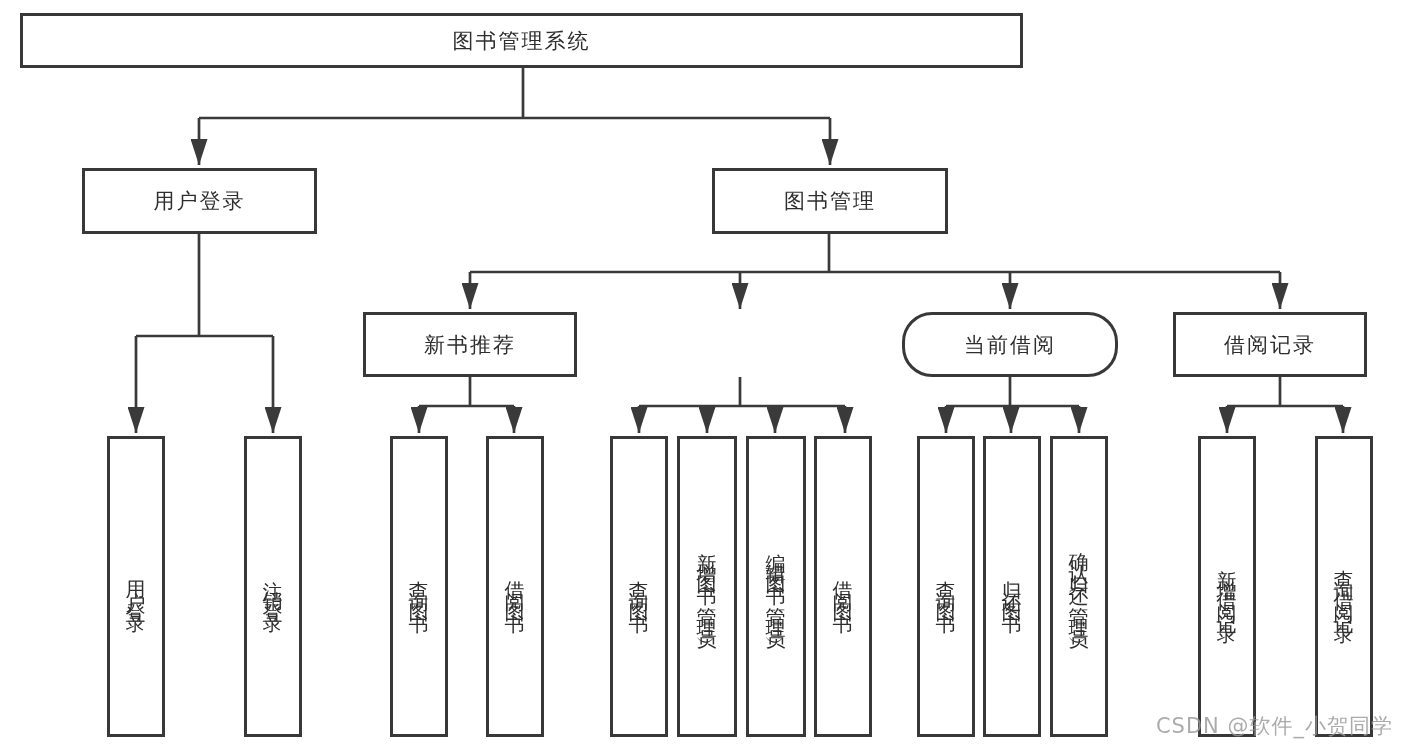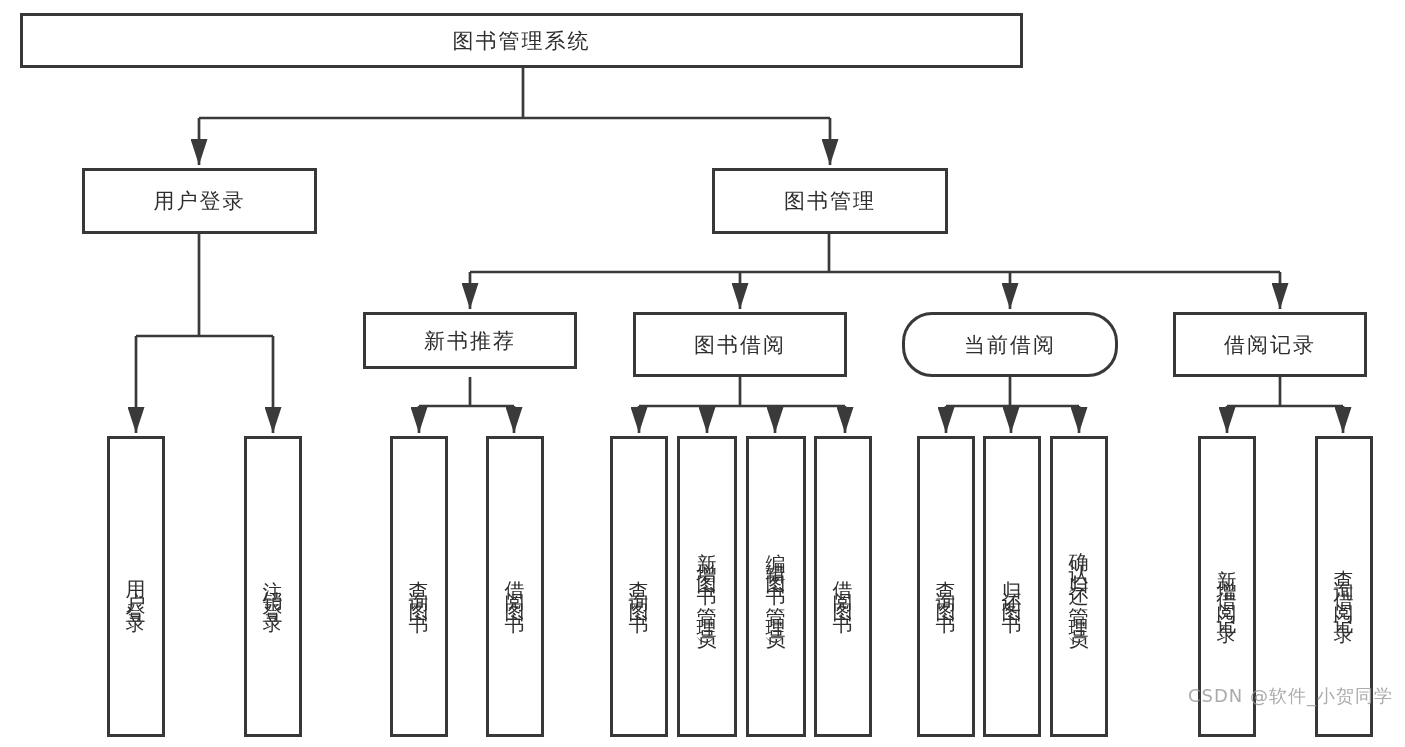--- a/index.html
+++ b/index.html
@@ -34,42 +34,42 @@
     text-orientation:mixed;
     letter-spacing:11px;
     line-height:1;
   }
   
   #n-root{left:20px;top:13px;width:1003px;height:55px;}
   
   #n-login{left:82px;top:168px;width:235px;height:66px;}
   #n-mgmt{left:712px;top:168px;width:236px;height:66px;}
   
-  #n-recommend{left:363px;top:312px;width:214px;height:57px;}
+  #n-recommend{left:363px;top:312px;width:214px;height:65px;}
   #n-borrowing{left:633px;top:312px;width:214px;height:65px;}
   #n-current{left:902px;top:312px;width:216px;height:65px;border-radius:30px;}
   #n-records{left:1173px;top:312px;width:194px;height:65px;}
   
   .leaf{top:436px;height:301px;width:58px;}
   #f-user-login{left:107px;}
   #f-logout{left:244px;}
   #f-query-1{left:390px;}
   #f-borrow-1{left:486px;}
   #f-query-2{left:610px;}
   #f-add-book{left:677px;width:60px;}
   #f-edit-book{left:746px;width:60px;}
   #f-borrow-2{left:814px;}
   #f-query-3{left:917px;}
   #f-return{left:983px;}
   #f-confirm{left:1050px;}
   #f-add-record{left:1198px;}
   #f-query-record{left:1315px;}
   .watermark{
-    position:absolute;right:12px;top:684px;
-    font-size:18px;letter-spacing:1px;
+    position:absolute;right:12px;top:712px;
+    font-size:21px;letter-spacing:1px;
     color:var(--wm,#999);opacity:.82;
     white-space:nowrap;
   }
 </style>
 </head>
 <body>
 
 <div class="canvas">
 
   <svg class="wires" width="1405" height="747" viewBox="0 0 1405 747">
@@ -120,23 +120,20 @@
   <div class="node h" id="n-login">
     <span>用户登录</span>
   </div>
   <div class="node h" id="n-mgmt">
     <span>图书管理</span>
   </div>
 
   <div class="node h" id="n-recommend">
     <span>新书推荐</span>
   </div>
-  <div class="node h" id="n-borrowing">
-    <span>图书借阅</span>
-  </div>
   <div class="node h" id="n-current">
     <span>当前借阅</span>
   </div>
   <div class="node h" id="n-records">
     <span>借阅记录</span>
   </div>
 
   <div class="node v leaf" id="f-user-login">
     <span class="vtext">用户登录</span>
   </div>

